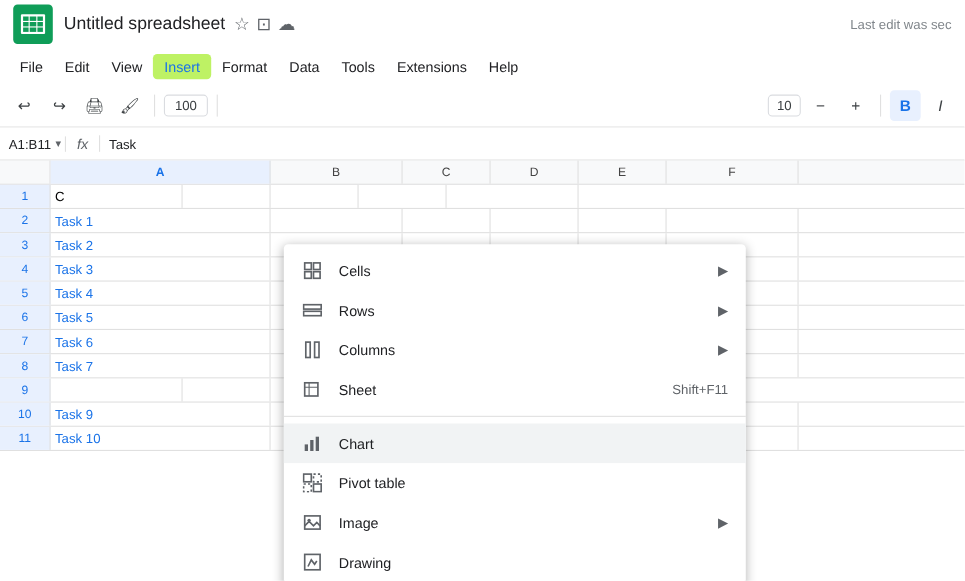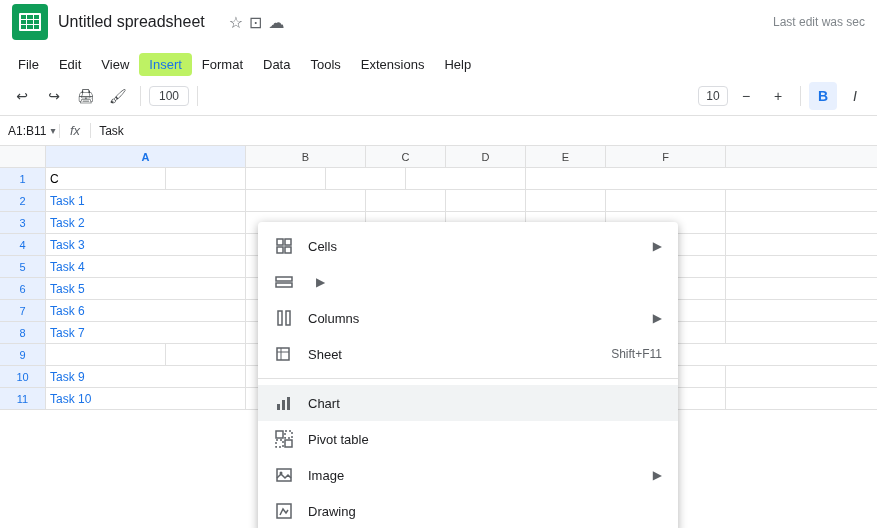--- a/index.html
+++ b/index.html
@@ -28,37 +28,37 @@
       display: grid;
       grid-template-columns: 1fr 1fr 1fr;
       grid-template-rows: 1fr 1fr 1fr;
       gap: 1px;
       padding: 2px;
     }
     .logo-cell { background: #0f9d58; }
     .spreadsheet-title {
       font-size: 16px;
       color: #202124;
-      margin-right: 24px;
+      margin-right: 8px;
     }
     .title-icons {
       display: flex; align-items: center; gap: 6px;
       color: #5f6368;
       font-size: 16px;
     }
     .last-edit {
       margin-left: auto;
       color: #80868b;
       font-size: 12px;
     }
 
     
     .menu-bar {
       display: flex;
-      align-items: flex-end;
+      align-items: center;
       padding: 0 8px;
       height: 32px;
       background: #fff;
     }
     .menu-item {
       padding: 4px 10px;
       border-radius: 4px;
       cursor: pointer;
       color: #202124;
       font-size: 13px;
@@ -437,20 +437,21 @@
       <span class="dropdown-item-arrow">▶</span>
     </div>
 
     <div class="dropdown-item">
       <div class="dropdown-item-icon">
         <svg width="18" height="18" viewBox="0 0 18 18">
             <rect x="1" y="4" width="16" height="4" fill="none" stroke="#5f6368" stroke-width="1.5"></rect>
             <rect x="1" y="10" width="16" height="4" fill="none" stroke="#5f6368" stroke-width="1.5"></rect>
           </svg>
       </div>
+      <span class="dropdown-item-label">Rows</span>
       <span class="dropdown-item-arrow">▶</span>
     </div>
 
     <div class="dropdown-item">
       <div class="dropdown-item-icon">
         <svg width="18" height="18" viewBox="0 0 18 18">
             <rect x="3" y="2" width="4" height="14" fill="none" stroke="#5f6368" stroke-width="1.5"></rect>
             <rect x="11" y="2" width="4" height="14" fill="none" stroke="#5f6368" stroke-width="1.5"></rect>
           </svg>
       </div>

